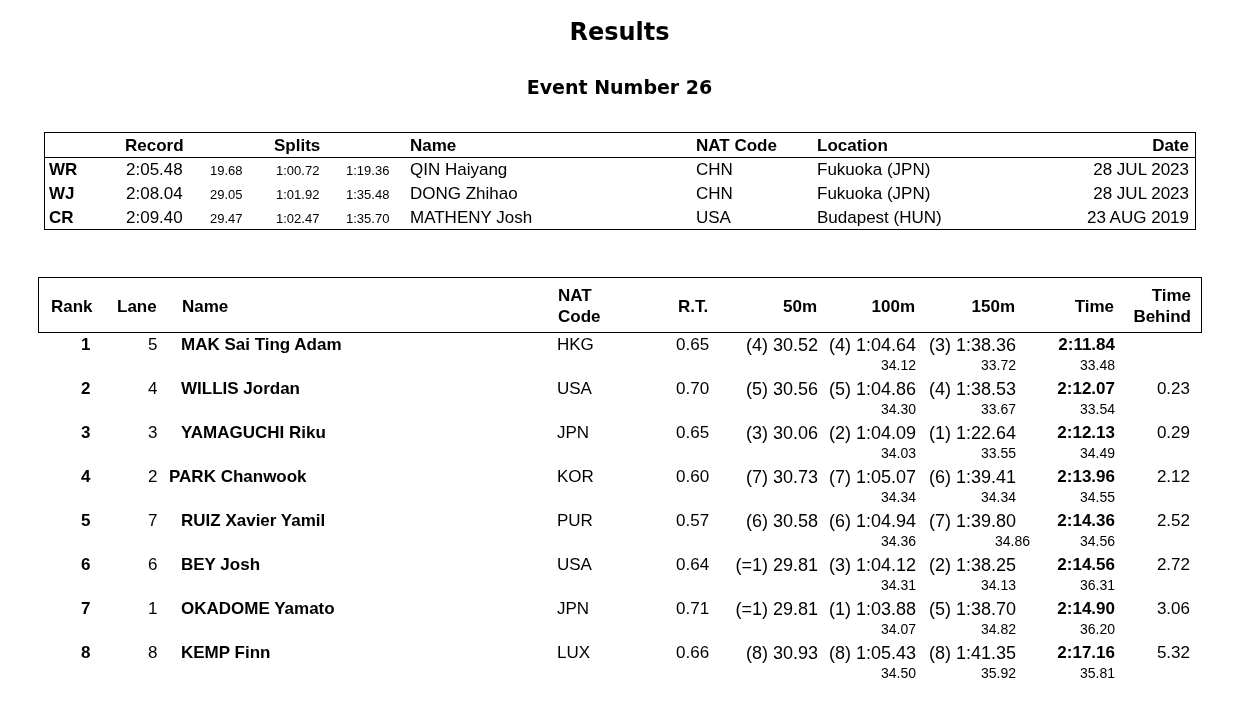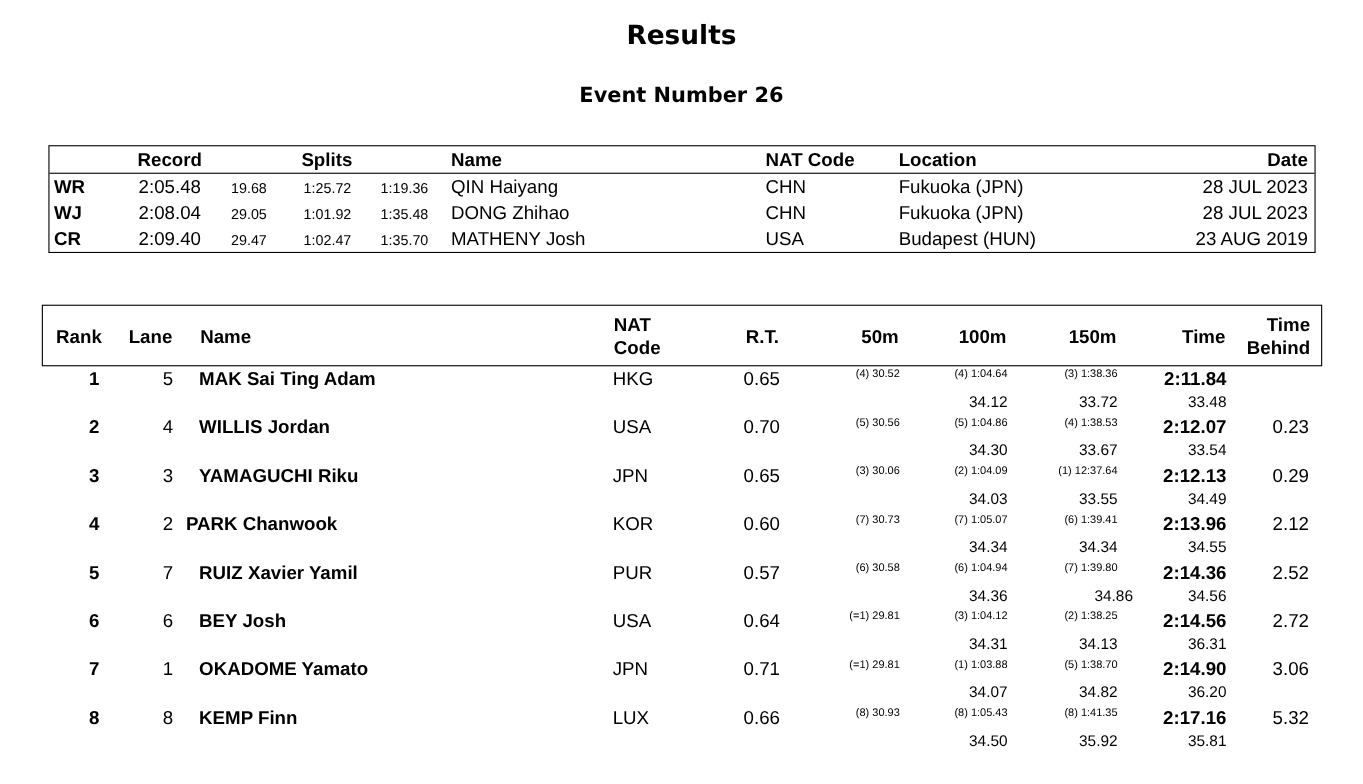--- a/index.html
+++ b/index.html
@@ -23,21 +23,21 @@
 
   
   .res-head { position: absolute; left: 38px; top: 277px; width: 1164px; height: 56px;
     border: 1px solid #000; border-bottom: 1px solid #000; }
   .res-head span { position: absolute; font-weight: bold; font-size: 17px; line-height: 20px; white-space: nowrap; }
 
   .rows { position: absolute; left: 38px; top: 333px; width: 1164px; }
   .rrow { position: relative; height: 44px; }
   .rrow span { position: absolute; white-space: nowrap; }
   .rrow .main { top: 2px; font-size: 17px; }
-  .rrow .small { top: 2px; font-size: 10px; }
+  .rrow .small { top: 2px; font-size: 18px; }
   .rrow .sub { top: 24px; font-size: 14px; }
   .b { font-weight: bold; }
 </style>
 </head>
 <body>
 
 <div class="title">Results</div>
 <div class="subtitle">Event Number 26</div>
 
 <div class="records">
@@ -46,21 +46,21 @@
   <span class="hdr" style="left:365px">Name</span>
   <span class="hdr" style="left:651px">NAT Code</span>
   <span class="hdr" style="left:772px">Location</span>
   <span class="hdr" style="right:6px">Date</span>
   <div class="hline"></div>
 
   <div class="row" style="top:25px">
     <span class="code">WR</span>
     <span style="left:81px">2:05.48</span>
     <span class="split" style="left:165px">19.68</span>
-    <span class="split" style="left:231px">1:25.72</span>
+    <span class="split" style="left:231px">1:00.72</span>
     <span class="split" style="left:301px">1:19.36</span>
     <span style="left:365px">QIN Haiyang</span>
     <span style="left:651px">CHN</span>
     <span style="left:772px">Fukuoka (JPN)</span>
     <span style="right:6px">28 JUL 2023</span>
   </div>
   <div class="row" style="top:49px">
     <span class="code">WJ</span>
     <span style="left:81px">2:08.04</span>
     <span class="split" style="left:165px">29.05</span>
@@ -132,21 +132,21 @@
   </div>
   <div class="rrow">
     <span class="main b" style="left:43px">3</span>
     <span class="main" style="left:110px">3</span>
     <span class="main b" style="left:143px">YAMAGUCHI Riku</span>
     <span class="main" style="left:519px">JPN</span>
     <span class="main" style="left:638px">0.65</span>
     <span class="small" style="right:384px">(3) 30.06</span>
     <span class="small" style="right:286px">(2) 1:04.09</span>
     <span class="sub" style="right:286px">34.03</span>
-    <span class="small" style="right:186px">(1) 12:37.64</span>
+    <span class="small" style="right:186px">(1) 1:22.64</span>
     <span class="sub" style="right:186px">33.55</span>
     <span class="main b" style="right:87px">2:12.13</span>
     <span class="sub" style="right:87px">34.49</span>
     <span class="main" style="right:12px">0.29</span>
   </div>
   <div class="rrow">
     <span class="main b" style="left:43px">4</span>
     <span class="main" style="left:110px">2</span>
     <span class="main b" style="left:131px">PARK Chanwook</span>
     <span class="main" style="left:519px">KOR</span>

